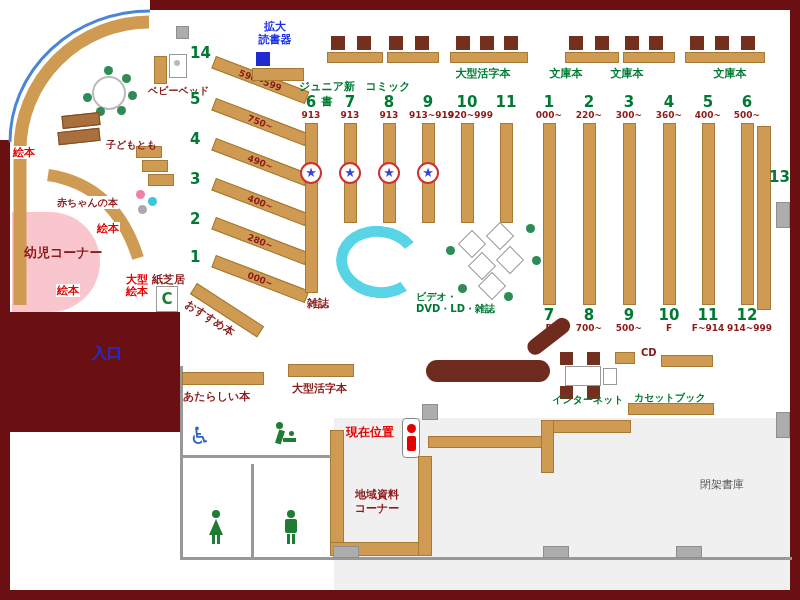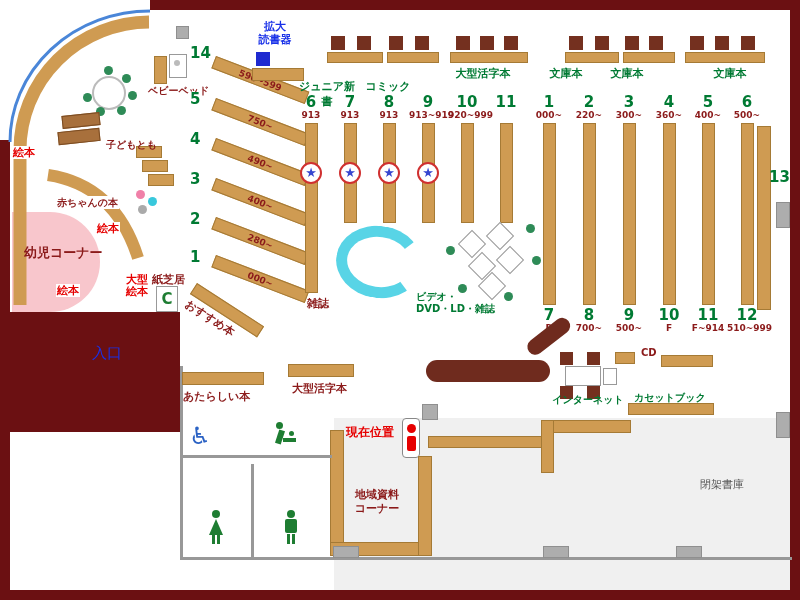--- a/index.html
+++ b/index.html
@@ -15,21 +15,21 @@
   .pillar{background:#adadad;border:1px solid #8f8f8f}
   .gdot{position:absolute;width:9px;height:9px;border-radius:50%;background:#2e8b57}
   .g15{color:#007a33;font-weight:bold;font-size:15px}
   .g11{color:#007a33;font-weight:bold;font-size:11px}
   .g10{color:#007a33;font-weight:bold;font-size:10px}
   .m11{color:#8b1a1a;font-weight:bold;font-size:11px}
   .m10{color:#8b1a1a;font-weight:bold;font-size:10px}
   .m9{color:#8b1a1a;font-weight:bold;font-size:9px}
   .r12{color:#e60000;font-weight:bold;font-size:12px}
   .r11{color:#e60000;font-weight:bold;font-size:11px}
-  .b15{color:#1830e8;font-weight:normal;font-size:15px}
+  .b15{color:#1830e8;font-weight:bold;font-size:15px}
   .b11{color:#1830e8;font-weight:bold;font-size:11px}
   .chip{background:#fff;padding:0 1px;line-height:13px}
   .stackcol{position:absolute;top:94px;text-align:center}
   .cnum{line-height:16px;height:16px}
   .crange{line-height:11px;height:11px;white-space:nowrap}
   .cbar{width:13px;margin:2px auto 0}
   .fannum{position:absolute;width:22px;}
   .fanbar{position:absolute;left:216px;width:100px;height:13px;transform:rotate(21deg);transform-origin:0 0;text-align:center;line-height:12px}
   .star{position:absolute;width:22px;height:22px;border:2px solid #d03030;border-radius:50%;background:#fff;text-align:center;line-height:18px;font-size:13px;color:#3646d0;font-weight:bold}
   .dia{position:absolute;width:20px;height:20px;background:#fff;border:1px solid #999;transform:rotate(45deg)}
@@ -208,21 +208,21 @@
     <div class="crange m9">400~</div>
     <div class="cbar tan" style="height:182px"></div>
     <div class="cnum g15" style="margin-top:2px">11</div>
     <div class="crange m9">F~914</div>
   </div>
   <div class="stackcol" style="left:727px;width:40px">
     <div class="cnum g15">6</div>
     <div class="crange m9">500~</div>
     <div class="cbar tan" style="height:182px"></div>
     <div class="cnum g15" style="margin-top:2px">12</div>
-    <div class="crange m9">510~999</div>
+    <div class="crange m9">914~999</div>
   </div>
 
   <div class="abs tan" style="left:757px;top:126px;width:14px;height:184px"></div>
   <div class="abs g15" style="left:769px;top:168px">13</div>
 
   <div class="abs m11 ctr" style="left:298px;top:296px;width:40px">雑誌</div>
   <div class="abs" style="left:336px;top:226px;width:86px;height:72px;border:11px solid #58d4e6;border-right-color:transparent;border-radius:50%;transform:rotate(8deg)"></div>
   <div class="abs g10" style="left:416px;top:291px;line-height:12px">
     <div>ビデオ・</div>
     <div>DVD・LD・雑誌</div>

